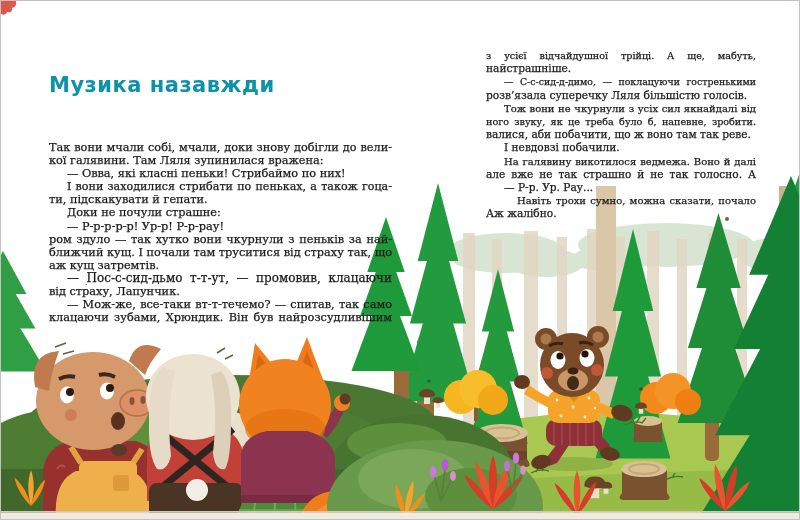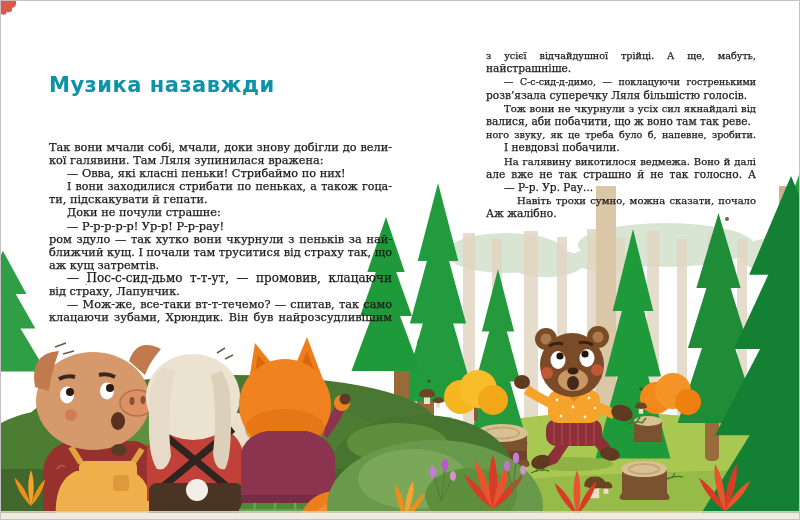--- a/index.html
+++ b/index.html
@@ -370,22 +370,22 @@
       <div class="line" style="padding-left: 0px;">від страху, Лапунчик.</div>
       <div class="line just" style="padding-left: 18px;">— Мож-же, все-таки вт-т-течемо? — спитав, так само</div>
       <div class="line just" style="padding-left: 0px;">клацаючи зубами, Хрюндик. Він був найрозсудливішим</div>
     </div>
   <div class="textcol right-col" id="right-lines">
       <div class="line just" style="padding-left: 0px; font-size: 9.6px;">з усієї відчайдушної трійці. А ще, мабуть, кабанчикові було</div>
       <div class="line" style="padding-left: 0px;">найстрашніше.</div>
       <div class="line just" style="padding-left: 18px; font-size: 9.4px;">— С-с-сид-д-димо, — поклацуючи гостренькими зубками,</div>
       <div class="line" style="padding-left: 0px;">розв’язала суперечку Ляля більшістю голосів.</div>
       <div class="line just" style="padding-left: 18px; font-size: 10px;">Тож вони не чкурнули з усіх сил якнайдалі від страш-</div>
+      <div class="line just" style="padding-left: 0px; font-size: 9.6px;">ного звуку, як це треба було б, напевне, зробити. Вони схо-</div>
       <div class="line" style="padding-left: 0px;">валися, аби побачити, що ж воно там так реве.</div>
-      <div class="line just" style="padding-left: 0px; font-size: 9.6px;">ного звуку, як це треба було б, напевне, зробити. Вони схо-</div>
       <div class="line" style="padding-left: 18px;">І невдовзі побачили.</div>
       <div class="line just" style="padding-left: 18px; font-size: 10px;">На галявину викотилося ведмежа. Воно й далі ревіло,</div>
       <div class="line" style="padding-left: 0px;">але вже не так страшно й не так голосно. А отак:</div>
       <div class="line" style="padding-left: 18px;">— Р-р. Ур. Рау...</div>
       <div class="line just" style="padding-left: 31px; font-size: 10px;">Навіть трохи сумно, можна сказати, почало ревіти.</div>
       <div class="line" style="padding-left: 0px;">Аж жалібно.</div>
     </div>
 
 </div>
 

